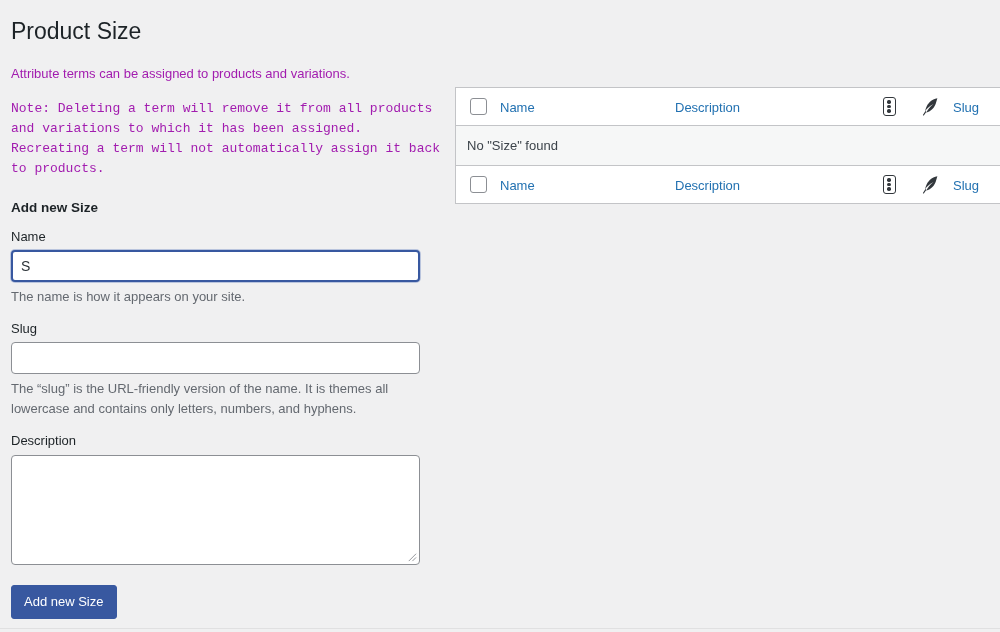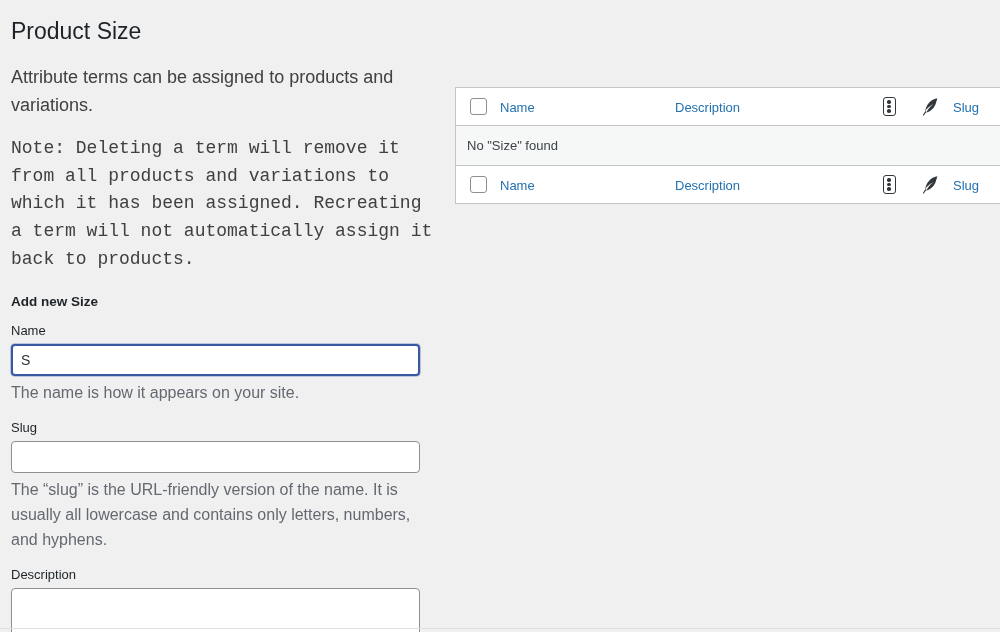--- a/index.html
+++ b/index.html
@@ -27,23 +27,23 @@
     font-size: 23px;
     font-weight: 400;
     color: #1d2327;
     line-height: 1.3;
     margin: 8px 0 0 0;
     padding: 9px 0 4px 0;
     letter-spacing: 0;
   }
 
   .intro-p {
-    font-size: 18px;
+    font-size: 13px;
     line-height: 1.55;
-    color: #404040;
+    color: #a21caf;
     margin: 13px 0 0 0;
     max-width: 430px;
   }
   .intro-p.note { margin-top: 15px; font-family: Liberation Mono, monospace; }
 
   #add-new-heading {
     font-size: 13.5px;
     font-weight: 700;
     color: #1d2327;
     margin: 20px 0 0 0;
@@ -96,21 +96,21 @@
 
   .textarea-wrap { position: relative; width: 409px; }
   .resize-grip {
     position: absolute;
     right: 3px; bottom: 3px;
     width: 11px; height: 11px;
     pointer-events: none;
   }
 
   .helper-text {
-    font-size: 16px;
+    font-size: 13px;
     line-height: 1.55;
     color: #646970;
     margin: 5px 0 0 0;
     max-width: 415px;
   }
 
   #submit-row { margin-top: 20px; }
 
   #add-new-button {
     display: inline-block;
@@ -223,21 +223,21 @@
 
     <div class="field-block">
       <label class="field-label">Name</label>
       <input class="text-input focused" type="text" value="S" style="">
       <p class="helper-text">The name is how it appears on your site.</p>
     </div>
 
     <div class="field-block">
       <label class="field-label">Slug</label>
       <input class="text-input" type="text" value="" style="">
-      <p class="helper-text">The “slug” is the URL-friendly version of the name. It is usually all lowercase and contains only letters, numbers, and hyphens.</p>
+      <p class="helper-text">The “slug” is the URL-friendly version of the name. It is themes all lowercase and contains only letters, numbers, and hyphens.</p>
     </div>
 
     <div class="field-block">
       <label class="field-label">Description</label>
       <div class="textarea-wrap">
         <textarea class="textarea-input" style=""></textarea>
         <svg class="resize-grip" viewBox="0 0 12 12">
           <path d="M11 3 L3 11 M11 7 L7 11" stroke="#8c8f94" stroke-width="1" fill="none"></path>
         </svg>
       </div>

